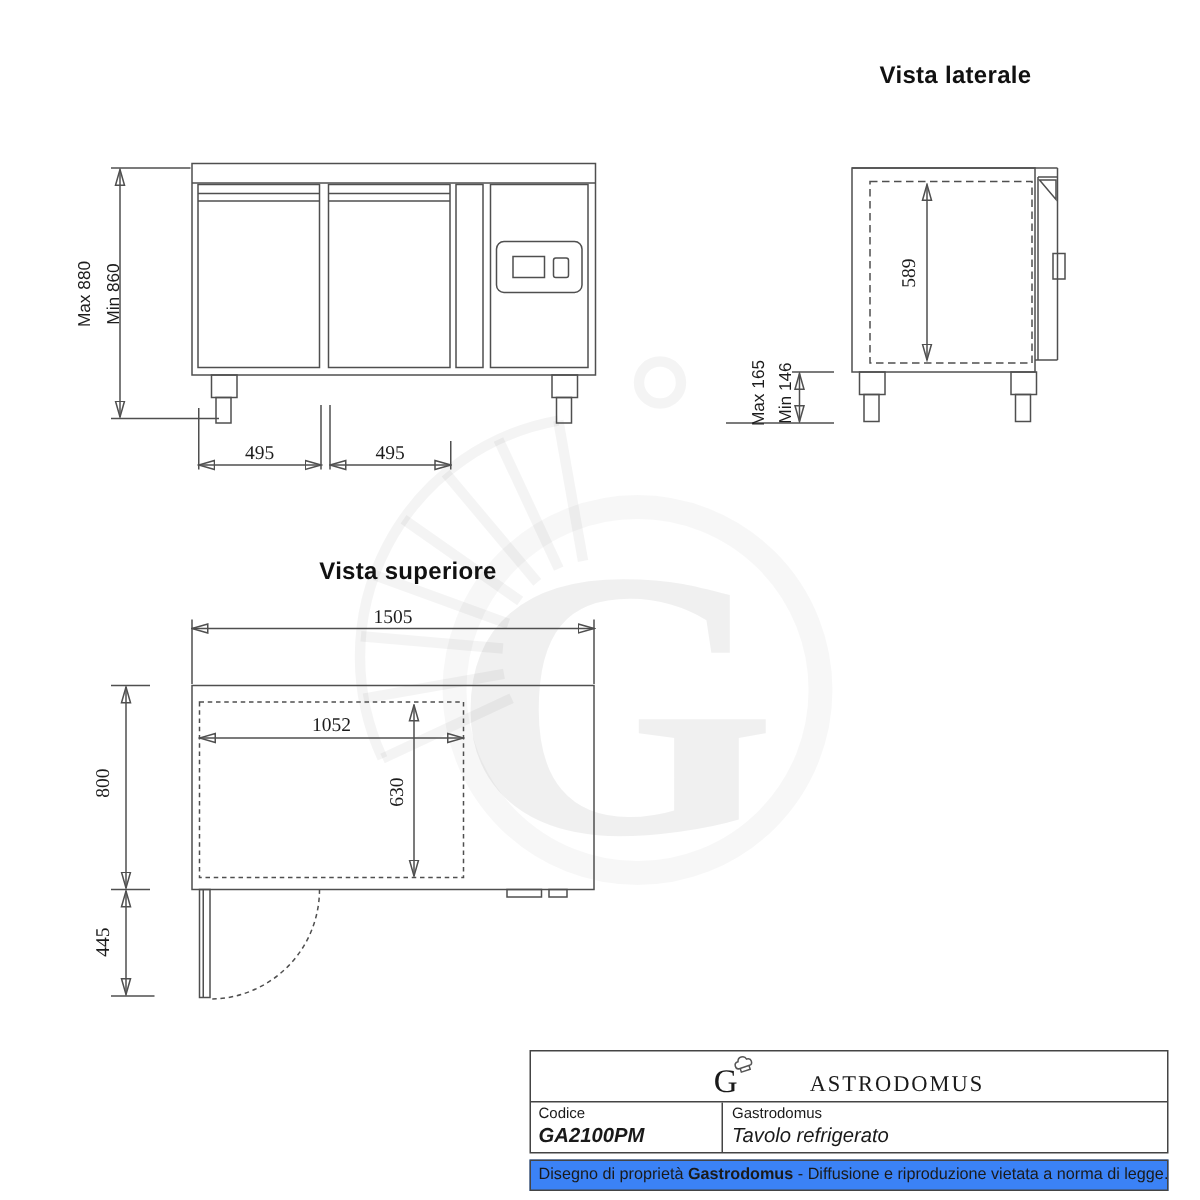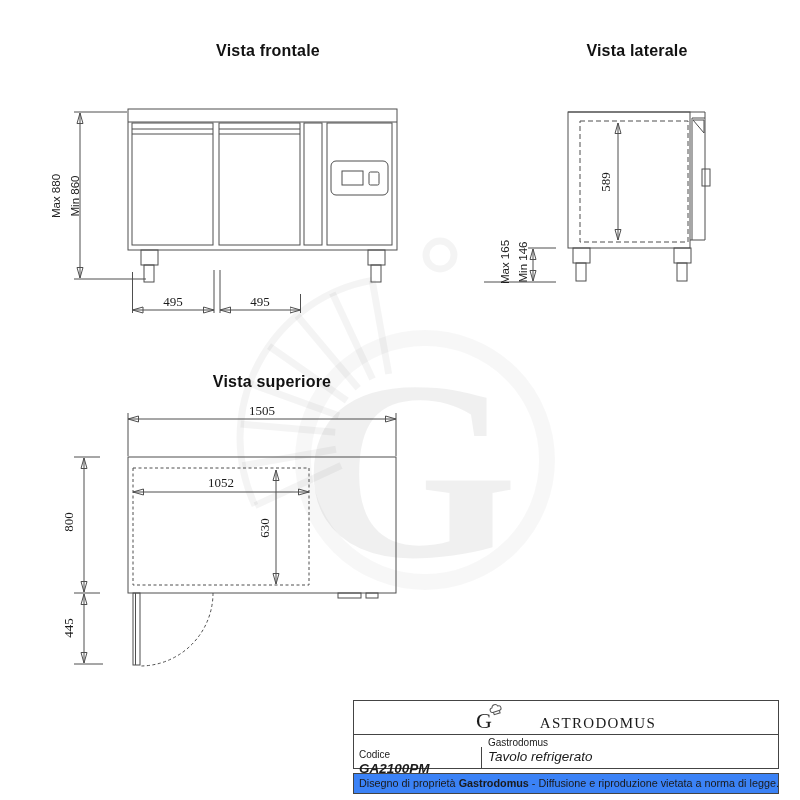--- a/index.html
+++ b/index.html
@@ -33,21 +33,21 @@
   
   .title-block { position:absolute; left:353px; top:700px; width:426px; color:#1a1a1a; }
   .tb-main { border:1.2px solid #444; background:#fff; }
   .tb-logo-row { height:31px; border-bottom:1.2px solid #444; position:relative;
                  display:flex; align-items:flex-end; justify-content:center; padding-bottom:2px; }
   .logo-g    { font:400 22px "Liberation Serif", serif; line-height:1; }
   .logo-rest { font:400 15px "Liberation Serif", serif; letter-spacing:1.3px; line-height:1.15;margin-left:48px; }
   .tb-hat { position:absolute; left:50%; margin-left:-78px; top:1px; }
   .tb-fields { display:flex; height:33px; }
   .tb-cell { box-sizing:border-box; }
-  .tb-code { width:128px; border-right:1.2px solid #444; padding:2px 0 0 5px;margin-top:12px; }
+  .tb-code { width:128px; border-right:1.2px solid #444; padding:2px 0 0 5px; }
   .tb-desc { flex:1; padding:2px 0 0 6px; }
   .tb-label { font-size:10px; }
   .tb-value { font-size:13.5px; margin-top:1px;font-style:italic; }
   .bold { font-weight:bold; }
   .tb-footer { margin-top:4px; border:1.2px solid #444; background:#3b82f6;
                padding:3px 5px 4px; font-size:10.8px; white-space:nowrap; overflow:hidden; }
 </style>
 </head>
 <body>
 
@@ -176,21 +176,20 @@
       <line x1="74" y1="457" x2="100" y2="457"></line>
       <line x1="74" y1="593" x2="100" y2="593"></line>
       <line x1="74" y1="664" x2="103" y2="664"></line>
       <line x1="84" y1="458" x2="84" y2="592" marker-start="url(#arr)" marker-end="url(#arr)"></line>
       <line x1="84" y1="594" x2="84" y2="663" marker-start="url(#arr)" marker-end="url(#arr)"></line>
       <text class="num" x="70" y="522" text-anchor="middle" dominant-baseline="middle" transform="rotate(-90 70 522)">800</text>
       <text class="num" x="70" y="628" text-anchor="middle" dominant-baseline="middle" transform="rotate(-90 70 628)">445</text>
     </g>
   </svg>
 
-  <div class="vtitle front">Vista frontale</div>
   <div class="vtitle side">Vista laterale</div>
   <div class="vtitle top">Vista superiore</div>
 
   <div class="title-block">
     <div class="tb-main">
       <div class="tb-logo-row">
         <svg class="tb-hat" width="18" height="15" viewBox="0 0 18 15">
           <g transform="rotate(-18 9 7)" stroke="#555" stroke-width="1" fill="#fff">
             <path d="M4,9 Q2,9 2,6.6 Q2,4.4 4.6,4.4 Q5.1,2 7.6,2 Q10.1,2 10.6,4.4 Q13.2,4.4 13.2,6.6 Q13.2,9 11.2,9 Z"></path>
             <path d="M4.6,9 L4.6,11.6 L10.8,11.6 L10.8,9" fill="none"></path>

